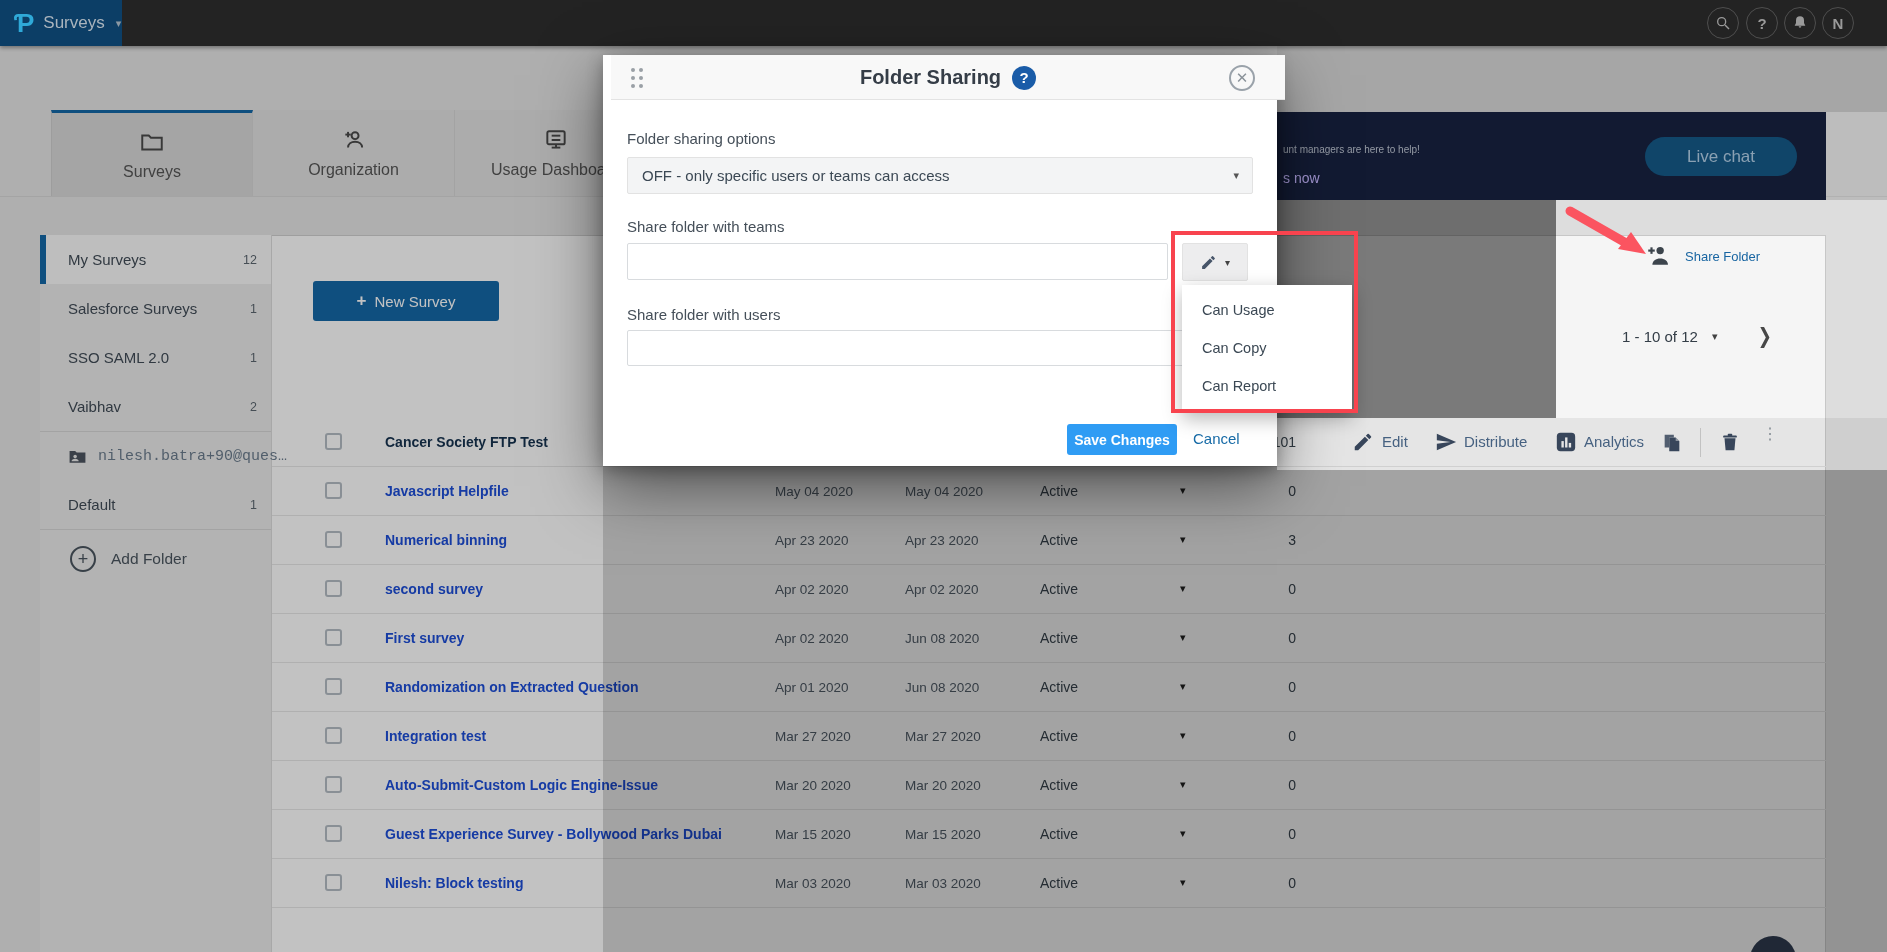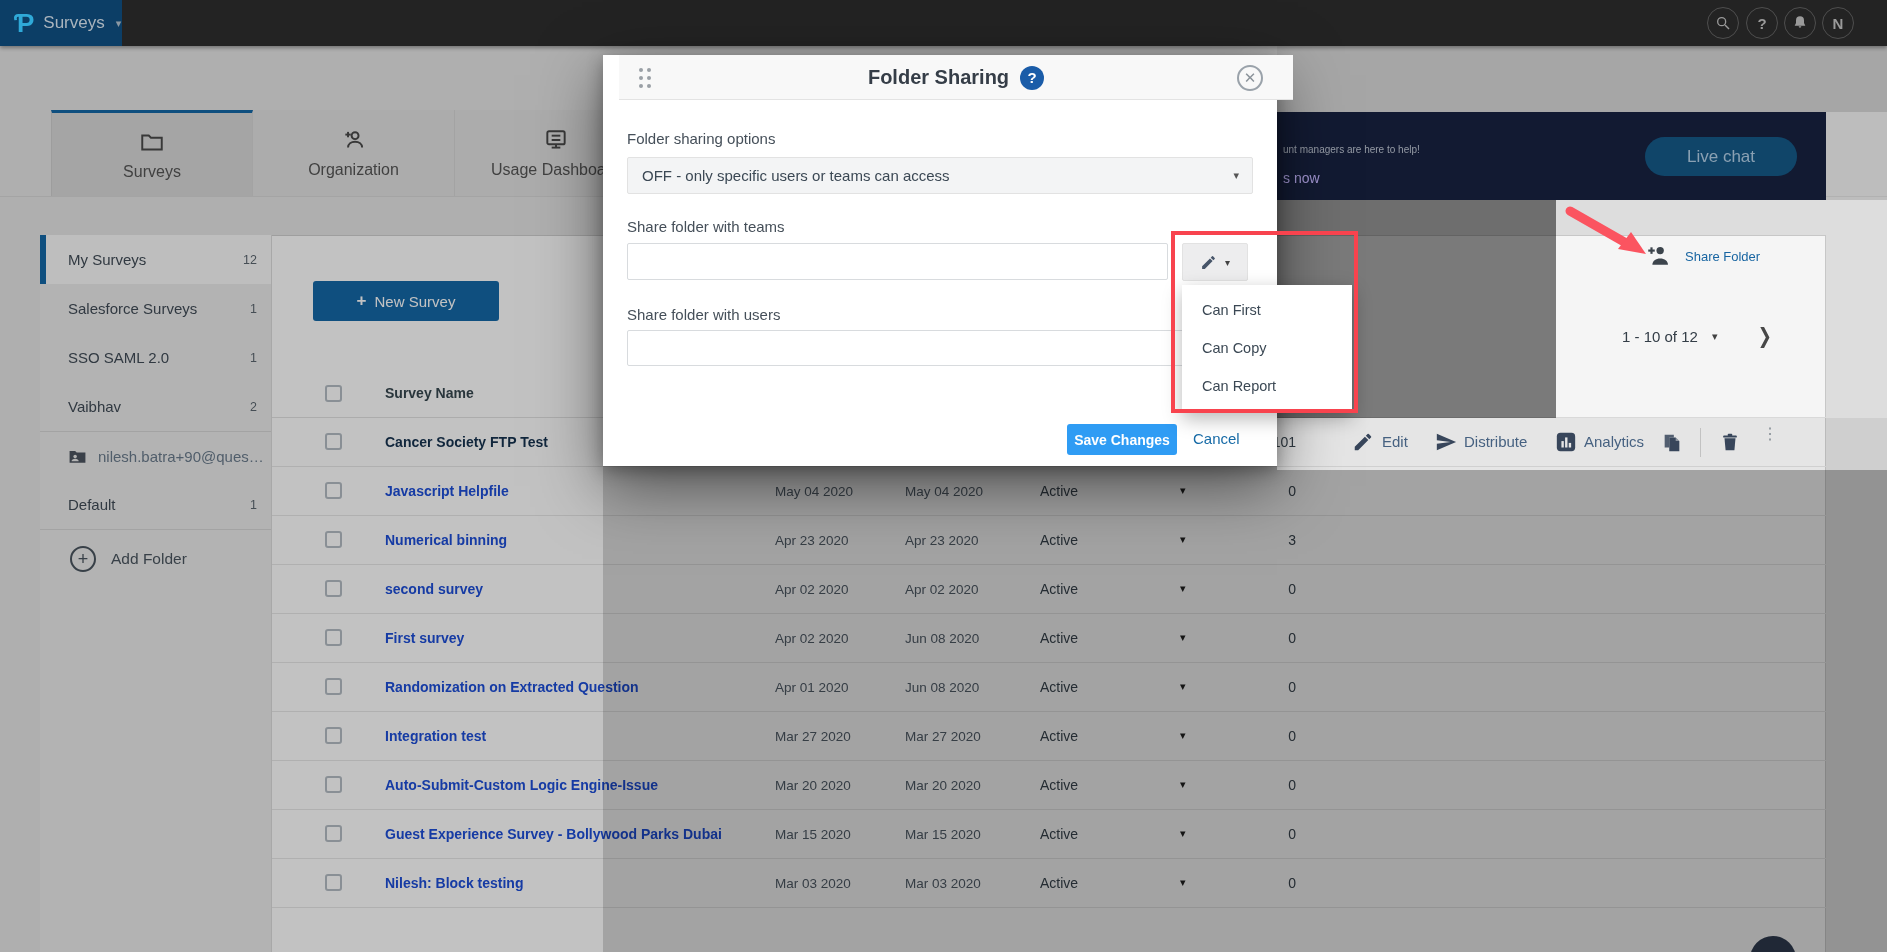--- a/index.html
+++ b/index.html
@@ -35,21 +35,21 @@
   
   #card{position:absolute;left:40px;top:235px;width:1786px;height:717px;background:#fff;
         border:1px solid #d0d0d0;border-bottom:none;box-sizing:border-box;}
   #sidebar{position:absolute;left:40px;top:235px;width:232px;height:717px;background:#ececec;
            border-right:1px solid #ddd;box-sizing:border-box;}
   .sb-item{position:relative;height:49px;display:flex;align-items:center;padding:0 14px 0 28px;
            color:#414c57;font-size:15px;cursor:pointer;box-sizing:border-box;}
   .sb-item .count{margin-left:auto;font-size:12.5px;color:#5c6770;}
   .sb-item.active{background:#fafafa;}
   .sb-item.active::before{content:"";position:absolute;left:0;top:0;width:6px;height:100%;background:#1568a8;}
-  .sb-item.divided{border-top:1px solid #d6d6d6;}
+  .sb-item.divided{border-top:1px solid #d6d6d6;font-family:Liberation Mono, monospace;}
   .sb-item svg{width:19px;height:19px;margin-right:11px;fill:#4d5560;flex:none;}
   .sb-item.dim-label{color:#6b7c8d;}
   #add-folder{display:flex;align-items:center;gap:15px;height:58px;padding-left:30px;color:#4a555f;
               font-size:15.5px;border-top:1px solid #d6d6d6;cursor:pointer;}
   #add-folder .plus-circle{width:26px;height:26px;border:2px solid #4a555f;border-radius:50%;
               display:flex;align-items:center;justify-content:center;font-size:18px;line-height:1;box-sizing:border-box;}
   
   #new-survey{position:absolute;left:313px;top:281px;width:186px;height:40px;background:#1568a8;border-radius:3px;
               color:#fff;font-size:15px;display:flex;align-items:center;justify-content:center;gap:8px;cursor:pointer;z-index:4;}
   #new-survey .plus{font-size:17px;font-weight:bold;}
@@ -87,21 +87,21 @@
   .a-copy-ic{left:1389px;}
   .a-sep{position:absolute;left:1428px;top:10px;width:1px;height:29px;background:#d9d9d9;}
   .a-trash-ic{left:1447px;}
   .a-more{position:absolute;left:1490px;top:12px;color:#9aa2aa;font-size:16px;letter-spacing:0;cursor:pointer;
           line-height:8px;width:6px;}
   
   .dim{position:absolute;z-index:30;pointer-events:none;}
   
   #modal{position:absolute;left:603px;top:55px;width:674px;height:411px;background:#fff;z-index:40;
          box-shadow:0 20px 60px rgba(0,0,0,.5),0 4px 16px rgba(0,0,0,.3);}
-  #modal-header{position:absolute;left:16px;top:0;width:100%;height:45px;background:#f8f8f8;
+  #modal-header{position:absolute;left:8px;top:0;width:100%;height:45px;background:#f8f8f8;
                 border-bottom:1px solid #e3e3e3;box-sizing:border-box;}
   #drag-handle{position:absolute;left:20px;top:13px;display:grid;grid-template-columns:4px 4px;gap:4px;cursor:grab;}
   #drag-handle i{width:4px;height:4px;border-radius:50%;background:#9aa0a6;}
   #modal-title-wrap{position:absolute;left:0;top:0;width:100%;height:45px;display:flex;align-items:center;
                 justify-content:center;gap:11px;}
   #modal-title{font-size:20px;font-weight:bold;color:#353d47;}
   #modal-help{width:24px;height:24px;border-radius:50%;background:#1a5ca8;color:#fff;font-size:15px;font-weight:bold;
               display:flex;align-items:center;justify-content:center;cursor:pointer;}
   #modal-close{position:absolute;right:30px;top:10px;width:26px;height:26px;border:2px solid #9aa2aa;border-radius:50%;
                color:#8a9299;display:flex;align-items:center;justify-content:center;font-size:15px;cursor:pointer;
@@ -242,24 +242,20 @@
         <rect x="5" y="4" width="2" height="6"></rect>
       </svg>
     <span>Share Folder</span>
   </div>
   <div id="pagination">
     <span>1 - 10 of 12</span>
     <span class="caret">▾</span>
   </div>
   <div id="pager-next">❯</div>
 
-  <div id="thead">
-    <span class="cb"></span>
-    <span class="th-name">Survey Name</span>
-  </div>
   <div id="rows">
   <div class="row em">
     <span class="cb"></span>
     <span class="cell-name">Cancer Society FTP Test</span>
     <span class="cell-created"></span>
     <span class="cell-modified"></span>
     <span class="cell-status"></span>
     
     <span class="cell-resp">101</span>
   
@@ -438,21 +434,21 @@
     </div>
 
     <span class="m-label" style="top:251px">Share folder with users</span>
     <div class="m-input" style="top:275px;width:626px;height:36px"></div>
 
     <div id="m-save">Save Changes</div>
     <span id="m-cancel">Cancel</span>
   </div>
 
   <div id="perm-menu">
-      <div class="perm-item">Can First</div>
+      <div class="perm-item">Can Usage</div>
       <div class="perm-item">Can Copy</div>
       <div class="perm-item">Can Report</div>
     </div>
 
   <div id="anno-rect"></div>
   <svg id="anno-arrow" width="100" height="60" viewBox="0 0 100 60">
     <line x1="12" y1="8" x2="68" y2="40" stroke="#fb5460" stroke-width="9" stroke-linecap="round"></line>
     <polygon points="88,51 60,46 73,29" fill="#fb5460"></polygon>
   </svg>
 

